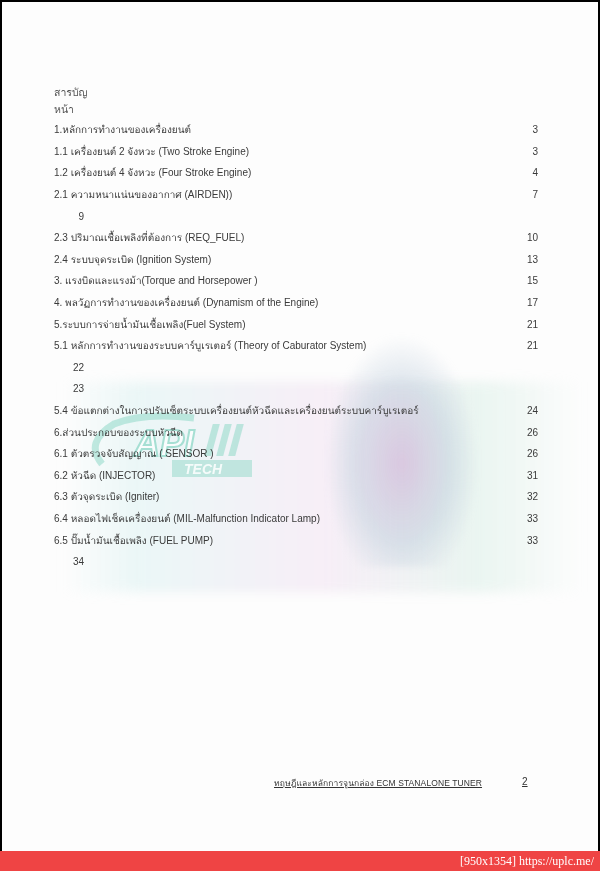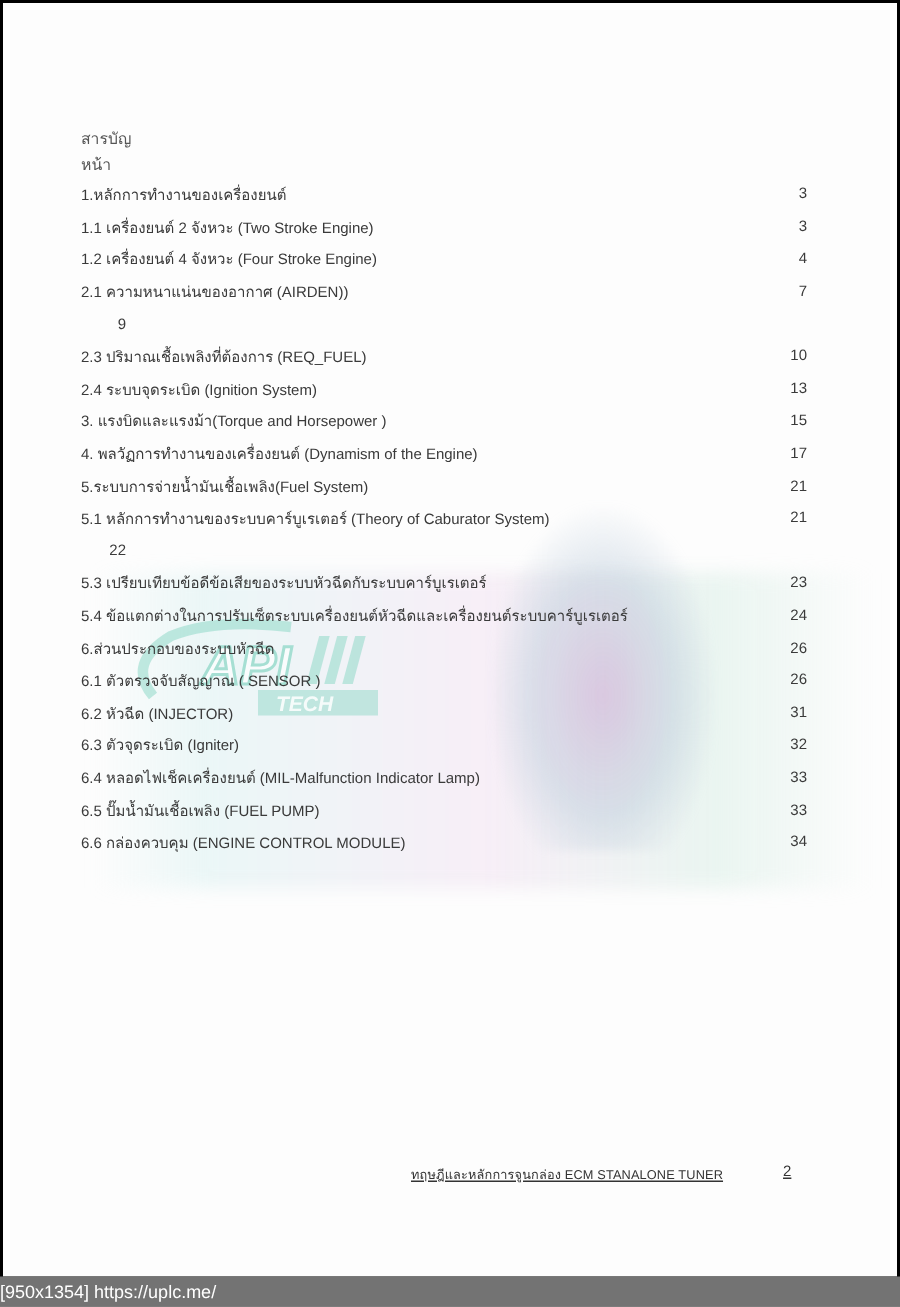--- a/index.html
+++ b/index.html
@@ -46,23 +46,23 @@
     }
     .toc-row .num { width: 30px; text-align: right; }
     .footer {
       position: absolute; top: 774px; left: 272px;
       font-size: 8.5px; color: #333; display: flex; gap: 40px; text-decoration: underline;
     }
     .footer .title { letter-spacing: 0.1px; }
     .footer .pg { font-size: 10px; }
     .caption-bar {
       position: absolute; left: 0; bottom: 0; width: 600px; height: 20px;
-      background: #737373; color: #fff;
-      font-family: Liberation Sans, sans-serif; font-size: 12px;
-      display: flex; justify-content: flex-start; align-items: center;
+      background: #ef4444; color: #fff;
+      font-family: Liberation Serif, serif; font-size: 12px;
+      display: flex; justify-content: flex-end; align-items: center;
       padding-right: 6px; box-sizing: border-box;
     }
   </style>
 </head>
 <body>
 
 <div class="page">
 
   <div class="watermark">
     <div class="wm-band"></div>
@@ -124,21 +124,20 @@
         <span class="num">21</span>
       </li>
     <li class="toc-row">
         <span>5.1 หลักการทำงานของระบบคาร์บูเรเตอร์ (Theory of Caburator System)</span>
         <span class="num">21</span>
       </li>
     <li class="toc-row">
         <span class="num">22</span>
       </li>
     <li class="toc-row">
-        <span>5.3 เปรียบเทียบข้อดีข้อเสียของระบบหัวฉีดกับระบบคาร์บูเรเตอร์</span>
         <span class="num">23</span>
       </li>
     <li class="toc-row">
         <span>5.4 ข้อแตกต่างในการปรับเซ็ตระบบเครื่องยนต์หัวฉีดและเครื่องยนต์ระบบคาร์บูเรเตอร์</span>
         <span class="num">24</span>
       </li>
     <li class="toc-row">
         <span>6.ส่วนประกอบของระบบหัวฉีด</span>
         <span class="num">26</span>
       </li>
@@ -156,21 +155,20 @@
       </li>
     <li class="toc-row">
         <span>6.4 หลอดไฟเช็คเครื่องยนต์ (MIL-Malfunction Indicator Lamp)</span>
         <span class="num">33</span>
       </li>
     <li class="toc-row">
         <span>6.5 ปั๊มน้ำมันเชื้อเพลิง (FUEL PUMP)</span>
         <span class="num">33</span>
       </li>
     <li class="toc-row">
-        <span>6.6 กล่องควบคุม (ENGINE CONTROL MODULE)</span>
         <span class="num">34</span>
       </li>
   </ul>
 
   <div class="footer">
     <span class="title">ทฤษฎีและหลักการจูนกล่อง ECM STANALONE TUNER</span>
     <span class="pg">2</span>
   </div>
 </div>
 

